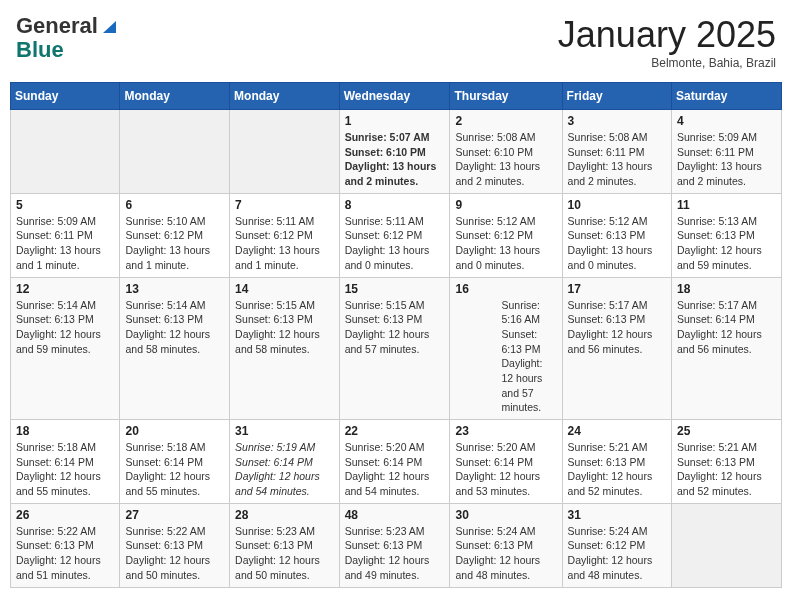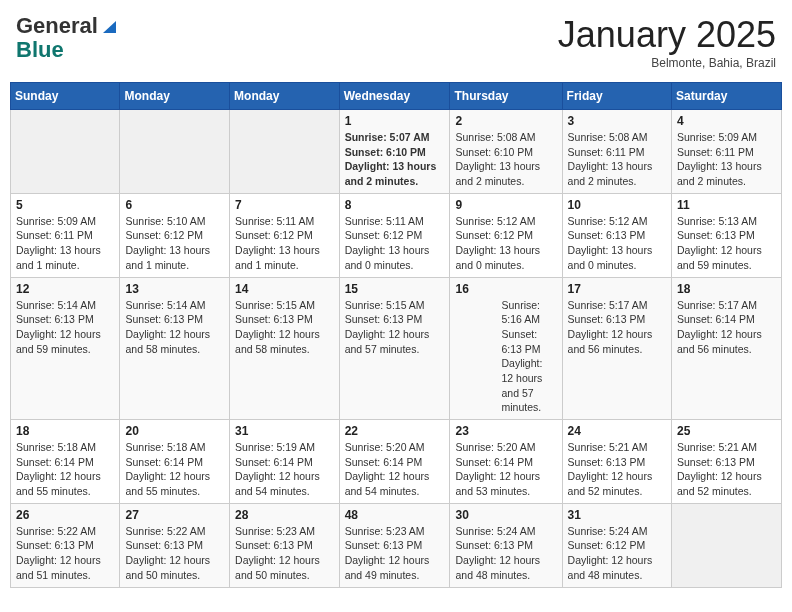--- a/index.html
+++ b/index.html
@@ -261,21 +261,21 @@
         </td>
         <td>
           <span class="day-num">20</span>
           <div class="day-info" style="white-space: pre-line;">Sunrise: 5:18 AM
 Sunset: 6:14 PM
 Daylight: 12 hours
 and 55 minutes.</div>
         </td>
         <td>
           <span class="day-num">31</span>
-          <div class="day-info" style="white-space: pre-line;">Sunrise: 5:19 AM
+          <div class="day-info" style="white-space: pre-line; font-style: italic;">Sunrise: 5:19 AM
 Sunset: 6:14 PM
 Daylight: 12 hours
 and 54 minutes.</div>
         </td>
         <td>
           <span class="day-num">22</span>
           <div class="day-info" style="white-space: pre-line;">Sunrise: 5:20 AM
 Sunset: 6:14 PM
 Daylight: 12 hours
 and 54 minutes.</div>

